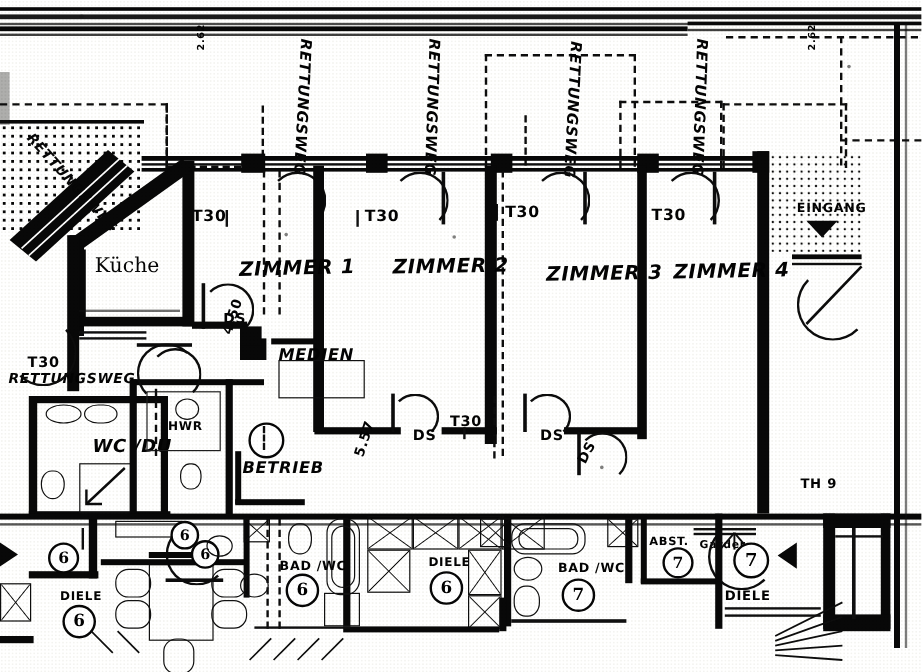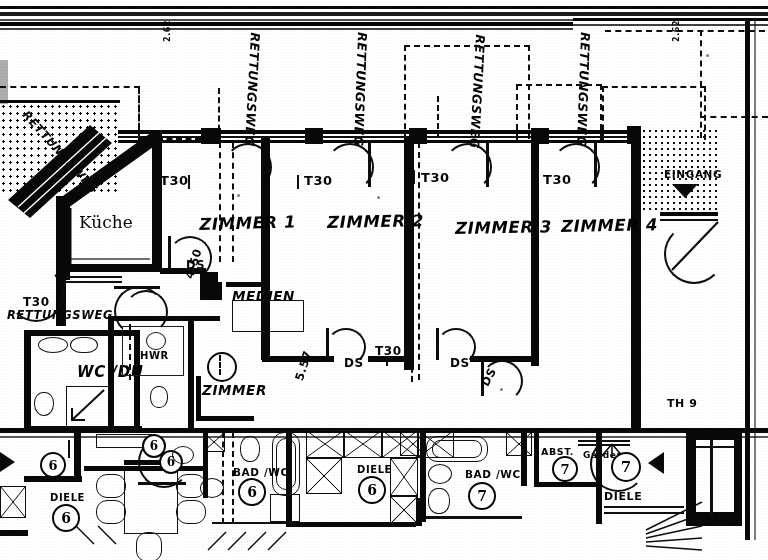--- a/index.html
+++ b/index.html
@@ -199,21 +199,21 @@
   <div class="hw" style="left:140px;top:350px;font-size:10px;">HWR</div>
   <div class="thinbox" style="left:146px;top:332px;width:18px;height:16px;border-radius:50%;"></div>
   <div class="thinbox" style="left:150px;top:386px;width:16px;height:20px;border-radius:45%;"></div>
   <div class="dash-v" style="left:129px;top:324px;height:56px;"></div>
 
   <div class="arcTL" style="left:114px;top:286px;width:46px;height:46px;"></div>
   <div class="leaf" style="left:114px;top:286px;width:46px;height:3px;"></div>
 
   <div class="circ" style="left:207px;top:352px;width:26px;height:26px;font-size:0;"></div>
   <div class="dash-v" style="left:219px;top:355px;height:20px;"></div>
-  <div class="hw sk" style="left:202px;top:382px;font-size:13.5px;">ZIMMER</div>
+  <div class="hw sk" style="left:202px;top:382px;font-size:13.5px;">BETRIEB</div>
   <div class="w" style="left:196px;top:376px;width:5px;height:44px;"></div>
   <div class="w" style="left:196px;top:416px;width:58px;height:5px;"></div>
 
   <div class="hw sk" style="left:232px;top:288px;font-size:13.5px;">MEDIEN</div>
   <div class="w" style="left:226px;top:282px;width:38px;height:5px;"></div>
   <div class="thinbox" style="left:232px;top:300px;width:70px;height:30px;"></div>
   <div class="w" style="left:200px;top:282px;width:22px;height:18px;"></div>
 
   <div class="w" style="left:262px;top:356px;width:72px;height:6px;"></div>
   <div class="w" style="left:368px;top:356px;width:46px;height:6px;"></div>

